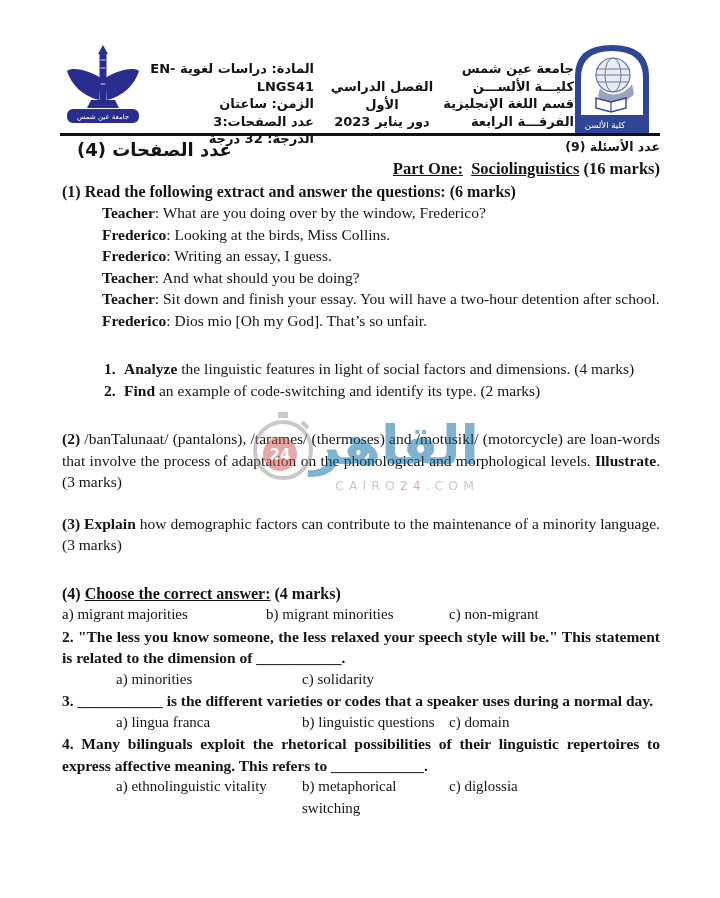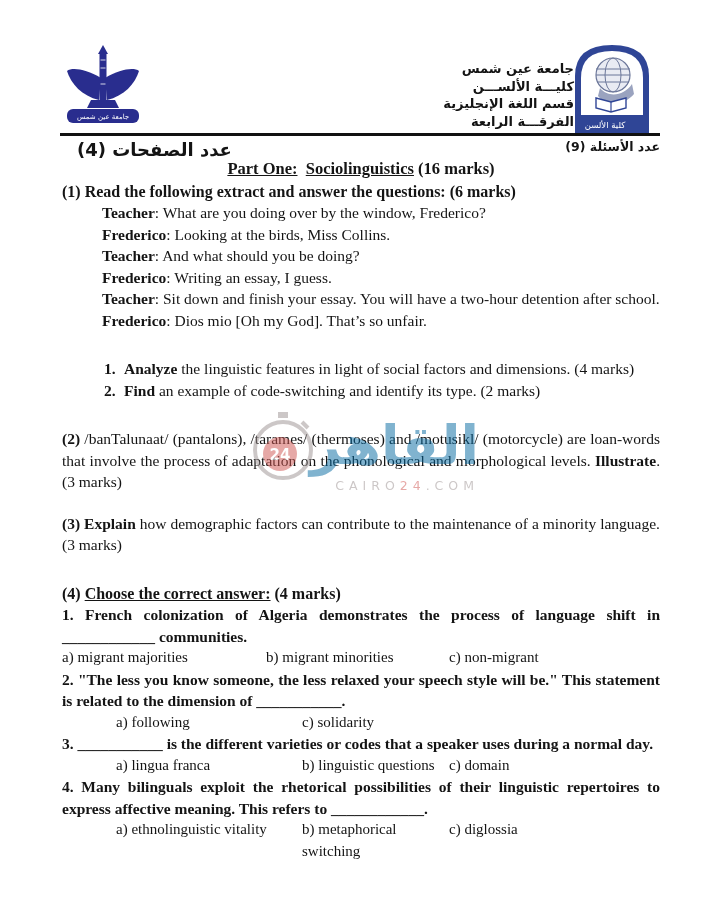--- a/index.html
+++ b/index.html
@@ -17,21 +17,21 @@
               font-size:13px; line-height:17.5px; }
   .col-term { position:absolute; left:312px; top:78px; width:140px; text-align:center;
               font-size:13px; line-height:17.5px; }
   .col-course { position:absolute; left:150px; top:60px; width:164px; text-align:right;
               font-size:13px; line-height:17.5px; }
   .rule { position:absolute; left:60px; top:133px; width:600px; height:3px; background:#111; }
   .count-pages { position:absolute; left:77px; top:139px; font-size:18px; }
   .count-questions { position:absolute; right:60px; top:139px; font-size:12.5px; }
   
   .body { position:absolute; left:62px; top:158px; width:598px; font-size:15.5px; line-height:21.5px; }
-  .part-title { text-align:center; font-weight:bold; font-size:16.5px; margin-bottom:1px; }
+  .part-title { text-align:right; font-weight:bold; font-size:16.5px; margin-bottom:1px; }
   .ul { text-decoration:underline; }
   .q-head { font-weight:bold; font-size:16px; }
   .dialogue { margin-left:40px; text-align:justify; }
   .dialogue p { margin:0; }
   .gap-a { height:27px; } .gap-c { height:20px; }
   .subq { margin-left:42px; display:flex; }
   .subq .num { width:20px; font-weight:bold; }
   .para { text-align:justify; }
   b { font-weight:bold; }
   .mcq-stem { font-weight:bold; text-align:justify; }
@@ -83,39 +83,49 @@
     <line x1="39" y1="60" x2="39" y2="70" stroke="#2f4596" stroke-width="1.2"></line>
     <text class="logo-caption" x="33" y="86" font-size="8.5" fill="#ffffff" text-anchor="middle">كلية الألسن</text>
   </svg>
 
   <div class="col-univ ar">
     <div>جامعة عين شمس</div>
     <div>كليـــة الألســـن</div>
     <div>قسم اللغة الإنجليزية</div>
     <div>الفرقـــة الرابعة</div>
   </div>
+  <div class="col-term ar">
+    <div>الفصل الدراسي الأول</div>
+    <div>دور يناير 2023</div>
+  </div>
+  <div class="col-course ar">
+    <div>المادة: دراسات لغوية EN-LNGS41</div>
+    <div>الزمن: ساعتان</div>
+    <div>عدد الصفحات:3</div>
+    <div>الدرجة: 32 درجة</div>
+  </div>
 
   <div class="rule"></div>
   <div class="count-pages ar">عدد الصفحات (4)</div>
   <div class="count-questions ar">عدد الأسئلة (9)</div>
 
   <div class="body">
 
     <div class="part-title">
       <span class="ul">Part One:</span>&nbsp;
       <span class="ul">Sociolinguistics</span><span> (16 marks)</span>
     </div>
 
     <div class="q-head">(1)  Read the following extract and answer the questions: (6 marks)</div>
 
     <div class="dialogue">
       <p><b>Teacher</b><span>: What are you doing over by the window, Frederico?</span></p>
       <p><b>Frederico</b><span>: Looking at the birds, Miss Collins.</span></p>
+      <p><b>Frederico</b><span>: Writing an essay, I guess.</span></p>
       <p><b>Teacher</b><span>: And what should you be doing?</span></p>
-      <p><b>Frederico</b><span>: Writing an essay, I guess.</span></p>
       <p><b>Teacher</b><span>: Sit down and finish your essay. You will have a two-hour detention after school.</span></p>
       <p><b>Frederico</b><span>: Dios mio [Oh my God]. That’s so unfair.</span></p>
     </div>
 
     <div class="gap-a"></div>
 
     <div class="subq">
       <span class="num">1.</span>
       <span><b>Analyze</b><span> the linguistic features in light of social factors and dimensions. (4 marks)</span></span>
     </div>
@@ -129,30 +139,29 @@
     <p class="para"><b>(2)</b><span> /banTalunaat/ (pantalons), /tarames/ (thermoses) and /motusikl/ (motorcycle) are loan-words that involve the process of adaptation on the phonological and morphological levels. </span><b>Illustrate</b><span>.  (3 marks)</span></p>
 
     <div class="gap-c"></div>
 
     <p class="para"><b>(3) </b><b>Explain</b><span> how demographic factors can contribute to the maintenance of a minority language. (3 marks)</span></p>
 
     <div class="gap-a"></div>
 
     <div class="q-head"><b>(4) </b><b class="ul">Choose the correct answer:</b><b> (4 marks)</b></div>
 
-    <div class="mcq-stem">1. French colonization of Algeria demonstrates the process of language shift in ____________ communities.</div>
     <div class="options">
       <span>a) migrant majorities</span>
       <span>b) migrant minorities</span>
       <span>c) non-migrant</span>
     </div>
 
     <div class="mcq-stem">2. "The less you know someone, the less relaxed your speech style will be." This statement is related to the dimension of ___________.</div>
     <div class="options indented">
-      <span>a) following</span>
+      <span>a) minorities</span>
       <span>c) solidarity</span>
     </div>
 
     <div class="mcq-stem">3. ___________ is the different varieties or codes that a speaker uses during a normal day.</div>
     <div class="options indented">
       <span>a) lingua franca</span>
       <span>b) linguistic questions</span>
       <span>c) domain</span>
     </div>
 

